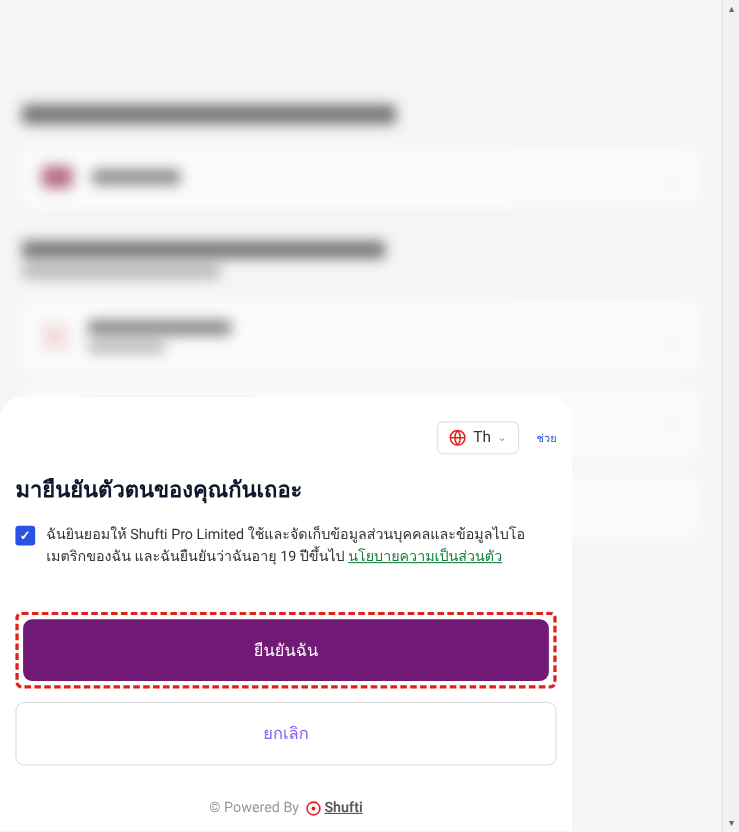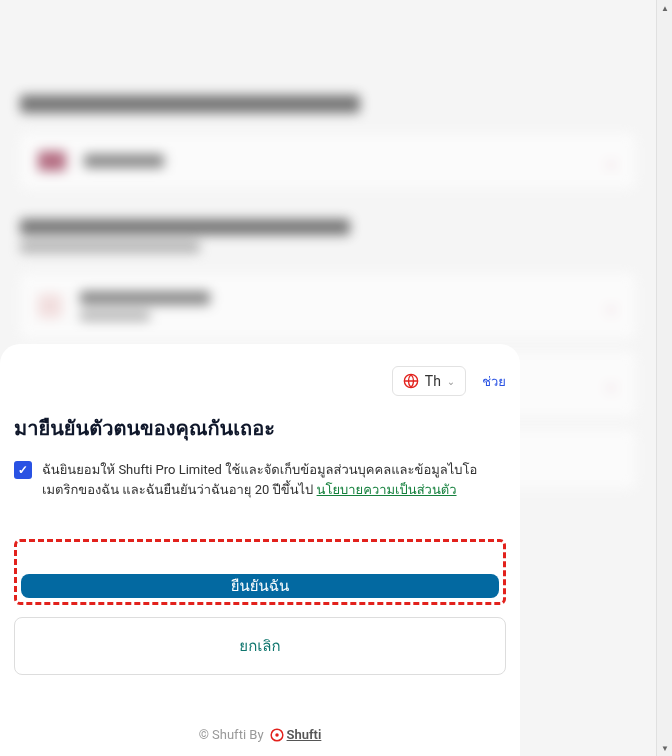--- a/index.html
+++ b/index.html
@@ -126,21 +126,21 @@
     .lang-icon {
       width: 16px;
       height: 16px;
     }
     .lang-chevron {
       color: #999;
       font-size: 10px;
     }
     .help-link {
       color: #2952e3;
-      font-size: 13px;
+      font-size: 10px;
       cursor: pointer;
     }
     .sheet-title {
       font-size: 20px;
       font-weight: 700;
       color: #0f172a;
       margin-bottom: 16px;
     }
     .consent-row {
       display: flex;
@@ -176,40 +176,40 @@
       cursor: pointer;
     }
     .highlight-border {
       border: 3px dashed #e2211c;
       border-radius: 6px;
       padding: 4px;
       margin-bottom: 12px;
     }
     .primary-btn {
       width: 100%;
-      background: #0369a1;
+      background: #701a75;
       color: white;
       border: none;
       border-radius: 8px;
+      padding: 16px;
       font-size: 15px;
       font-weight: 500;
       cursor: pointer;
-      margin-top: 28px;
     }
     .secondary-btn {
       width: 100%;
       background: white;
-      color: #0f766e;
+      color: #8b5cf6;
       border: 1px solid #ddd;
       border-radius: 8px;
       padding: 16px;
       font-size: 15px;
       font-weight: 500;
       cursor: pointer;
-      margin-bottom: 52px;
+      margin-bottom: 31px;
     }
     .powered-by {
       text-align: center;
       font-size: 13px;
       color: #999;
       display: flex;
       align-items: center;
       justify-content: center;
       gap: 6px;
     }
@@ -275,32 +275,32 @@
     <span class="help-link">ช่วย</span>
   </div>
   
   <h2 class="sheet-title">มายืนยันตัวตนของคุณกันเถอะ</h2>
   
   <div class="consent-row">
     <div class="checkbox">
       <span class="checkmark">✓</span>
     </div>
     <div class="consent-text">
-      <span>ฉันยินยอมให้ Shufti Pro Limited ใช้และจัดเก็บข้อมูลส่วนบุคคลและข้อมูลไบโอเมตริกของฉัน และฉันยืนยันว่าฉันอายุ 20 ปีขึ้นไป </span><span class="privacy-link">นโยบายความเป็นส่วนตัว</span>
+      <span>ฉันยินยอมให้ Shufti Pro Limited ใช้และจัดเก็บข้อมูลส่วนบุคคลและข้อมูลไบโอเมตริกของฉัน และฉันยืนยันว่าฉันอายุ 19 ปีขึ้นไป </span><span class="privacy-link">นโยบายความเป็นส่วนตัว</span>
     </div>
   </div>
   
   <div class="highlight-border">
     <button class="primary-btn">ยืนยันฉัน</button>
   </div>
   
   <button class="secondary-btn">ยกเลิก</button>
   
   <div class="powered-by">
-    <span>© Shufti By</span>
+    <span>© Powered By</span>
     <span class="shufti-logo">
       <svg class="shufti-icon" viewBox="0 0 24 24">
         <circle cx="12" cy="12" r="10" fill="none" stroke="#e2211c" stroke-width="2.5"></circle>
         <circle cx="12" cy="12" r="3" fill="#e2211c"></circle>
       </svg>
       <span>Shufti</span>
     </span>
   </div>
 </div>
 

